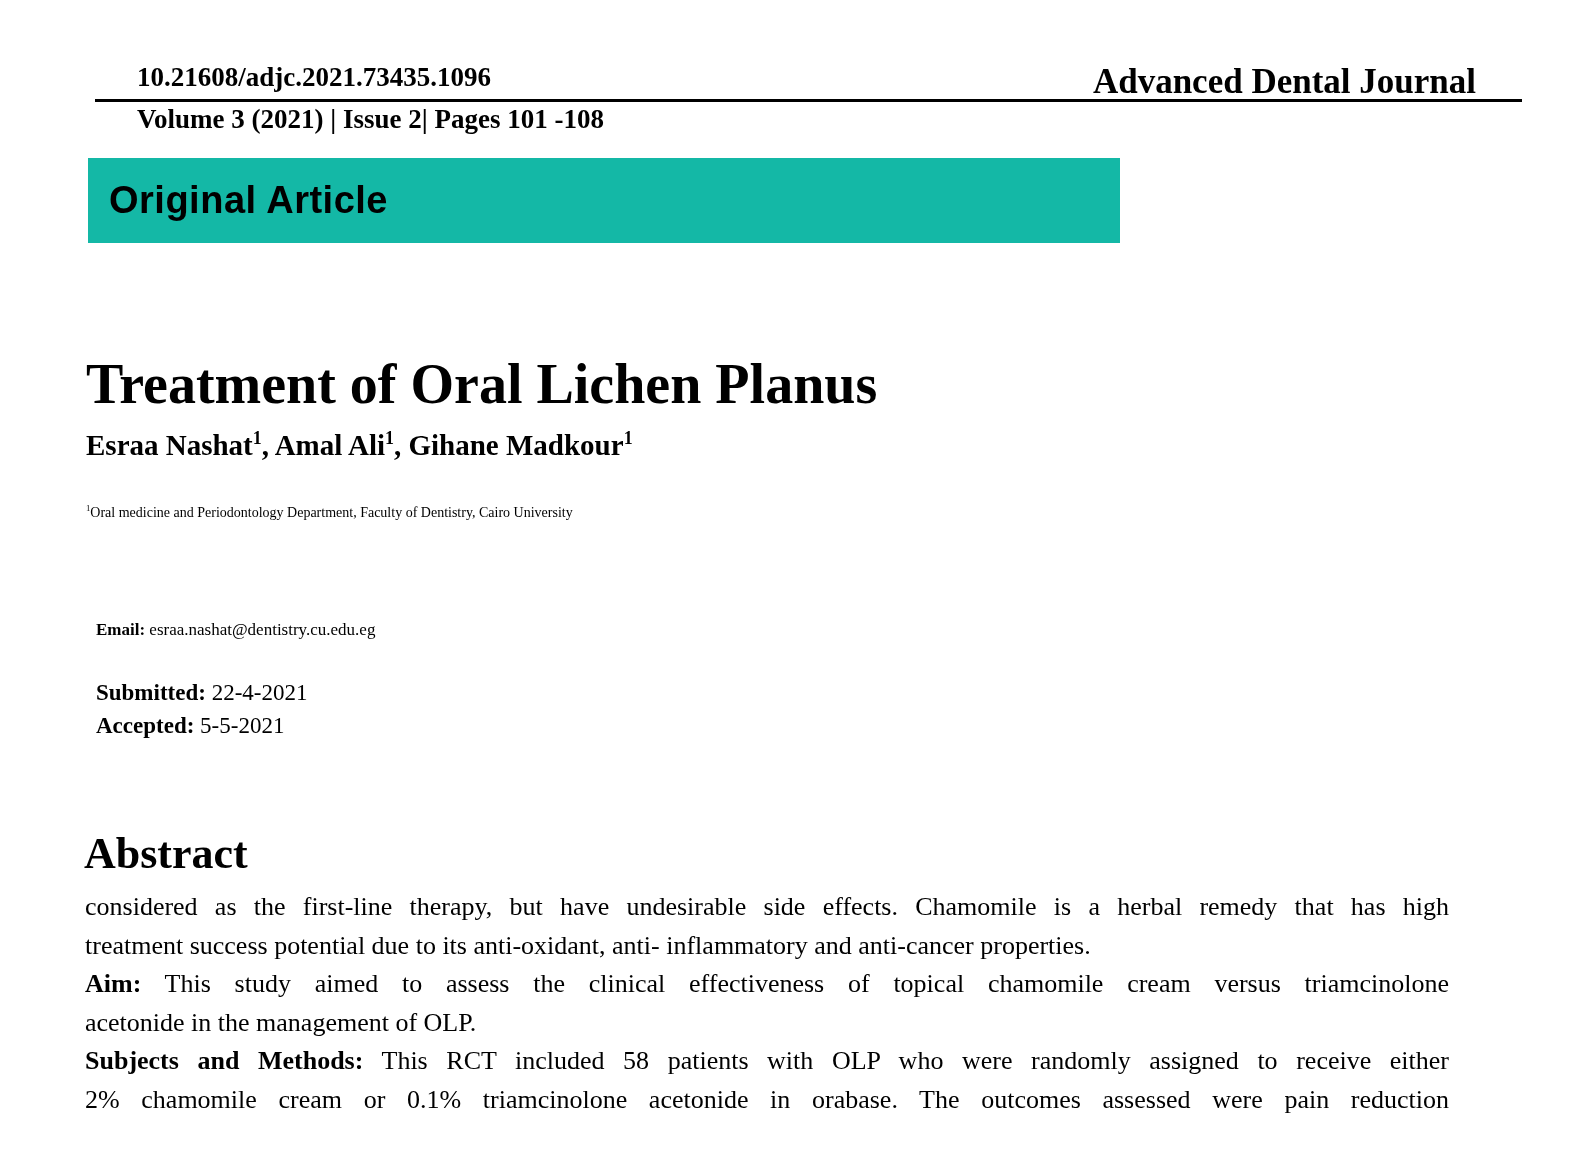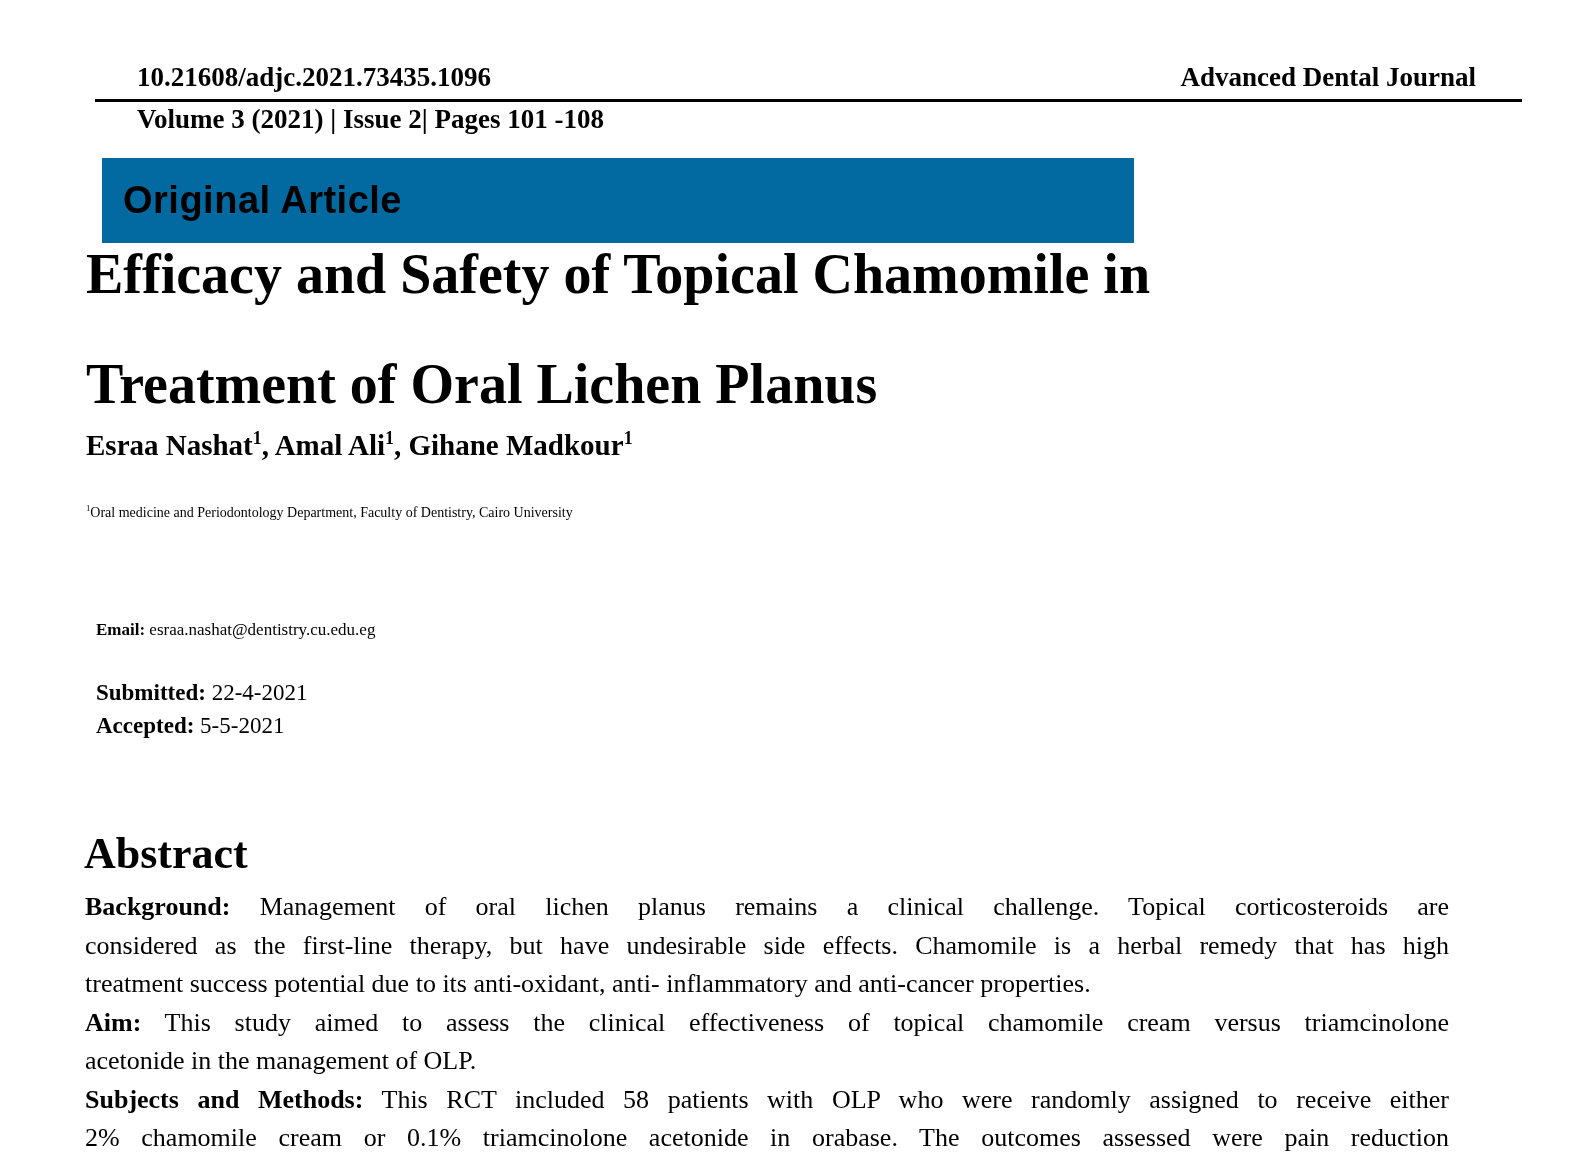--- a/index.html
+++ b/index.html
@@ -12,37 +12,37 @@
   }
   .page { position: relative; width: 1588px; height: 938px; background: #ffffff; }
 
   
   .doi {
     position: absolute; left: 137px; top: 62px;
     font-size: 27px; font-weight: bold; white-space: nowrap;
   }
   .journal {
     position: absolute; right: 112px; top: 62px;
-    font-size: 27px; font-weight: bold; white-space: nowrap;
+    font-size: 35px; font-weight: bold; white-space: nowrap;
   }
   .header-rule {
     position: absolute; left: 95px; top: 99px;
     width: 1427px; height: 3px; background: #000000;
   }
   .volume {
     position: absolute; left: 137px; top: 104px;
     font-size: 27px; font-weight: bold; white-space: nowrap;
   }
 
   
   .banner {
     position: absolute; left: 88px; top: 158px;
     width: 1032px; height: 85px;
-    background: #0369a1;
-    display: flex; align-items: center; margin-left: 14px;
+    background: #14b8a6;
+    display: flex; align-items: center;
   }
   .banner .banner-label {
     font-family: "Liberation Sans", sans-serif;
     font-weight: bold; font-size: 38px;
     margin-left: 21px; letter-spacing: 0.5px;
     white-space: nowrap;
   }
 
   
   .title-line1, .title-line2 {
@@ -95,38 +95,36 @@
 
   <div class="doi">10.21608/adjc.2021.73435.1096</div>
   <div class="journal">Advanced Dental Journal</div>
   <div class="header-rule"></div>
   <div class="volume">Volume 3 (2021) | Issue 2| Pages 101 -108</div>
 
   <div class="banner">
     <span class="banner-label">Original Article</span>
   </div>
 
-  <div class="title-line1">Efficacy and Safety of Topical Chamomile in</div>
   <div class="title-line2">Treatment of Oral Lichen Planus</div>
 
   <div class="authors"><span>Esraa Nashat</span><sup>1</sup><span>, Amal Ali</span><sup>1</sup><span>, Gihane Madkour</span><sup>1</sup></div>
 
   <div class="affiliation"><sup>1</sup><span>Oral medicine and Periodontology Department, Faculty of Dentistry, Cairo University</span></div>
 
   <div class="email"><b>Email:</b> <span>esraa.nashat@dentistry.cu.edu.eg</span></div>
 
   <div class="dates">
     <div class="date-row"><b>Submitted:</b> <span>22-4-2021</span></div>
     <div class="date-row"><b>Accepted:</b> <span>5-5-2021</span></div>
   </div>
 
   <div class="abstract-heading">Abstract</div>
 
   <div class="abstract-body">
-    <div class="abs-line stretch"><b>Background:</b><span> Management of oral lichen planus remains a clinical challenge. Topical corticosteroids are</span></div>
     <div class="abs-line stretch"><b></b><span>considered as the first-line therapy, but have undesirable side effects. Chamomile is a herbal remedy that has high</span></div>
     <div class="abs-line"><b></b><span>treatment success potential due to its anti-oxidant, anti- inflammatory and anti-cancer properties.</span></div>
     <div class="abs-line stretch"><b>Aim:</b><span> This study aimed to assess the clinical effectiveness of topical chamomile cream versus triamcinolone</span></div>
     <div class="abs-line"><b></b><span>acetonide in the management of OLP.</span></div>
     <div class="abs-line stretch"><b>Subjects and Methods:</b><span> This RCT included 58 patients with OLP who were randomly assigned to receive either</span></div>
     <div class="abs-line stretch"><b></b><span>2% chamomile cream or 0.1% triamcinolone acetonide in orabase. The outcomes assessed were pain reduction</span></div>
   </div>
 
 </div>
 

